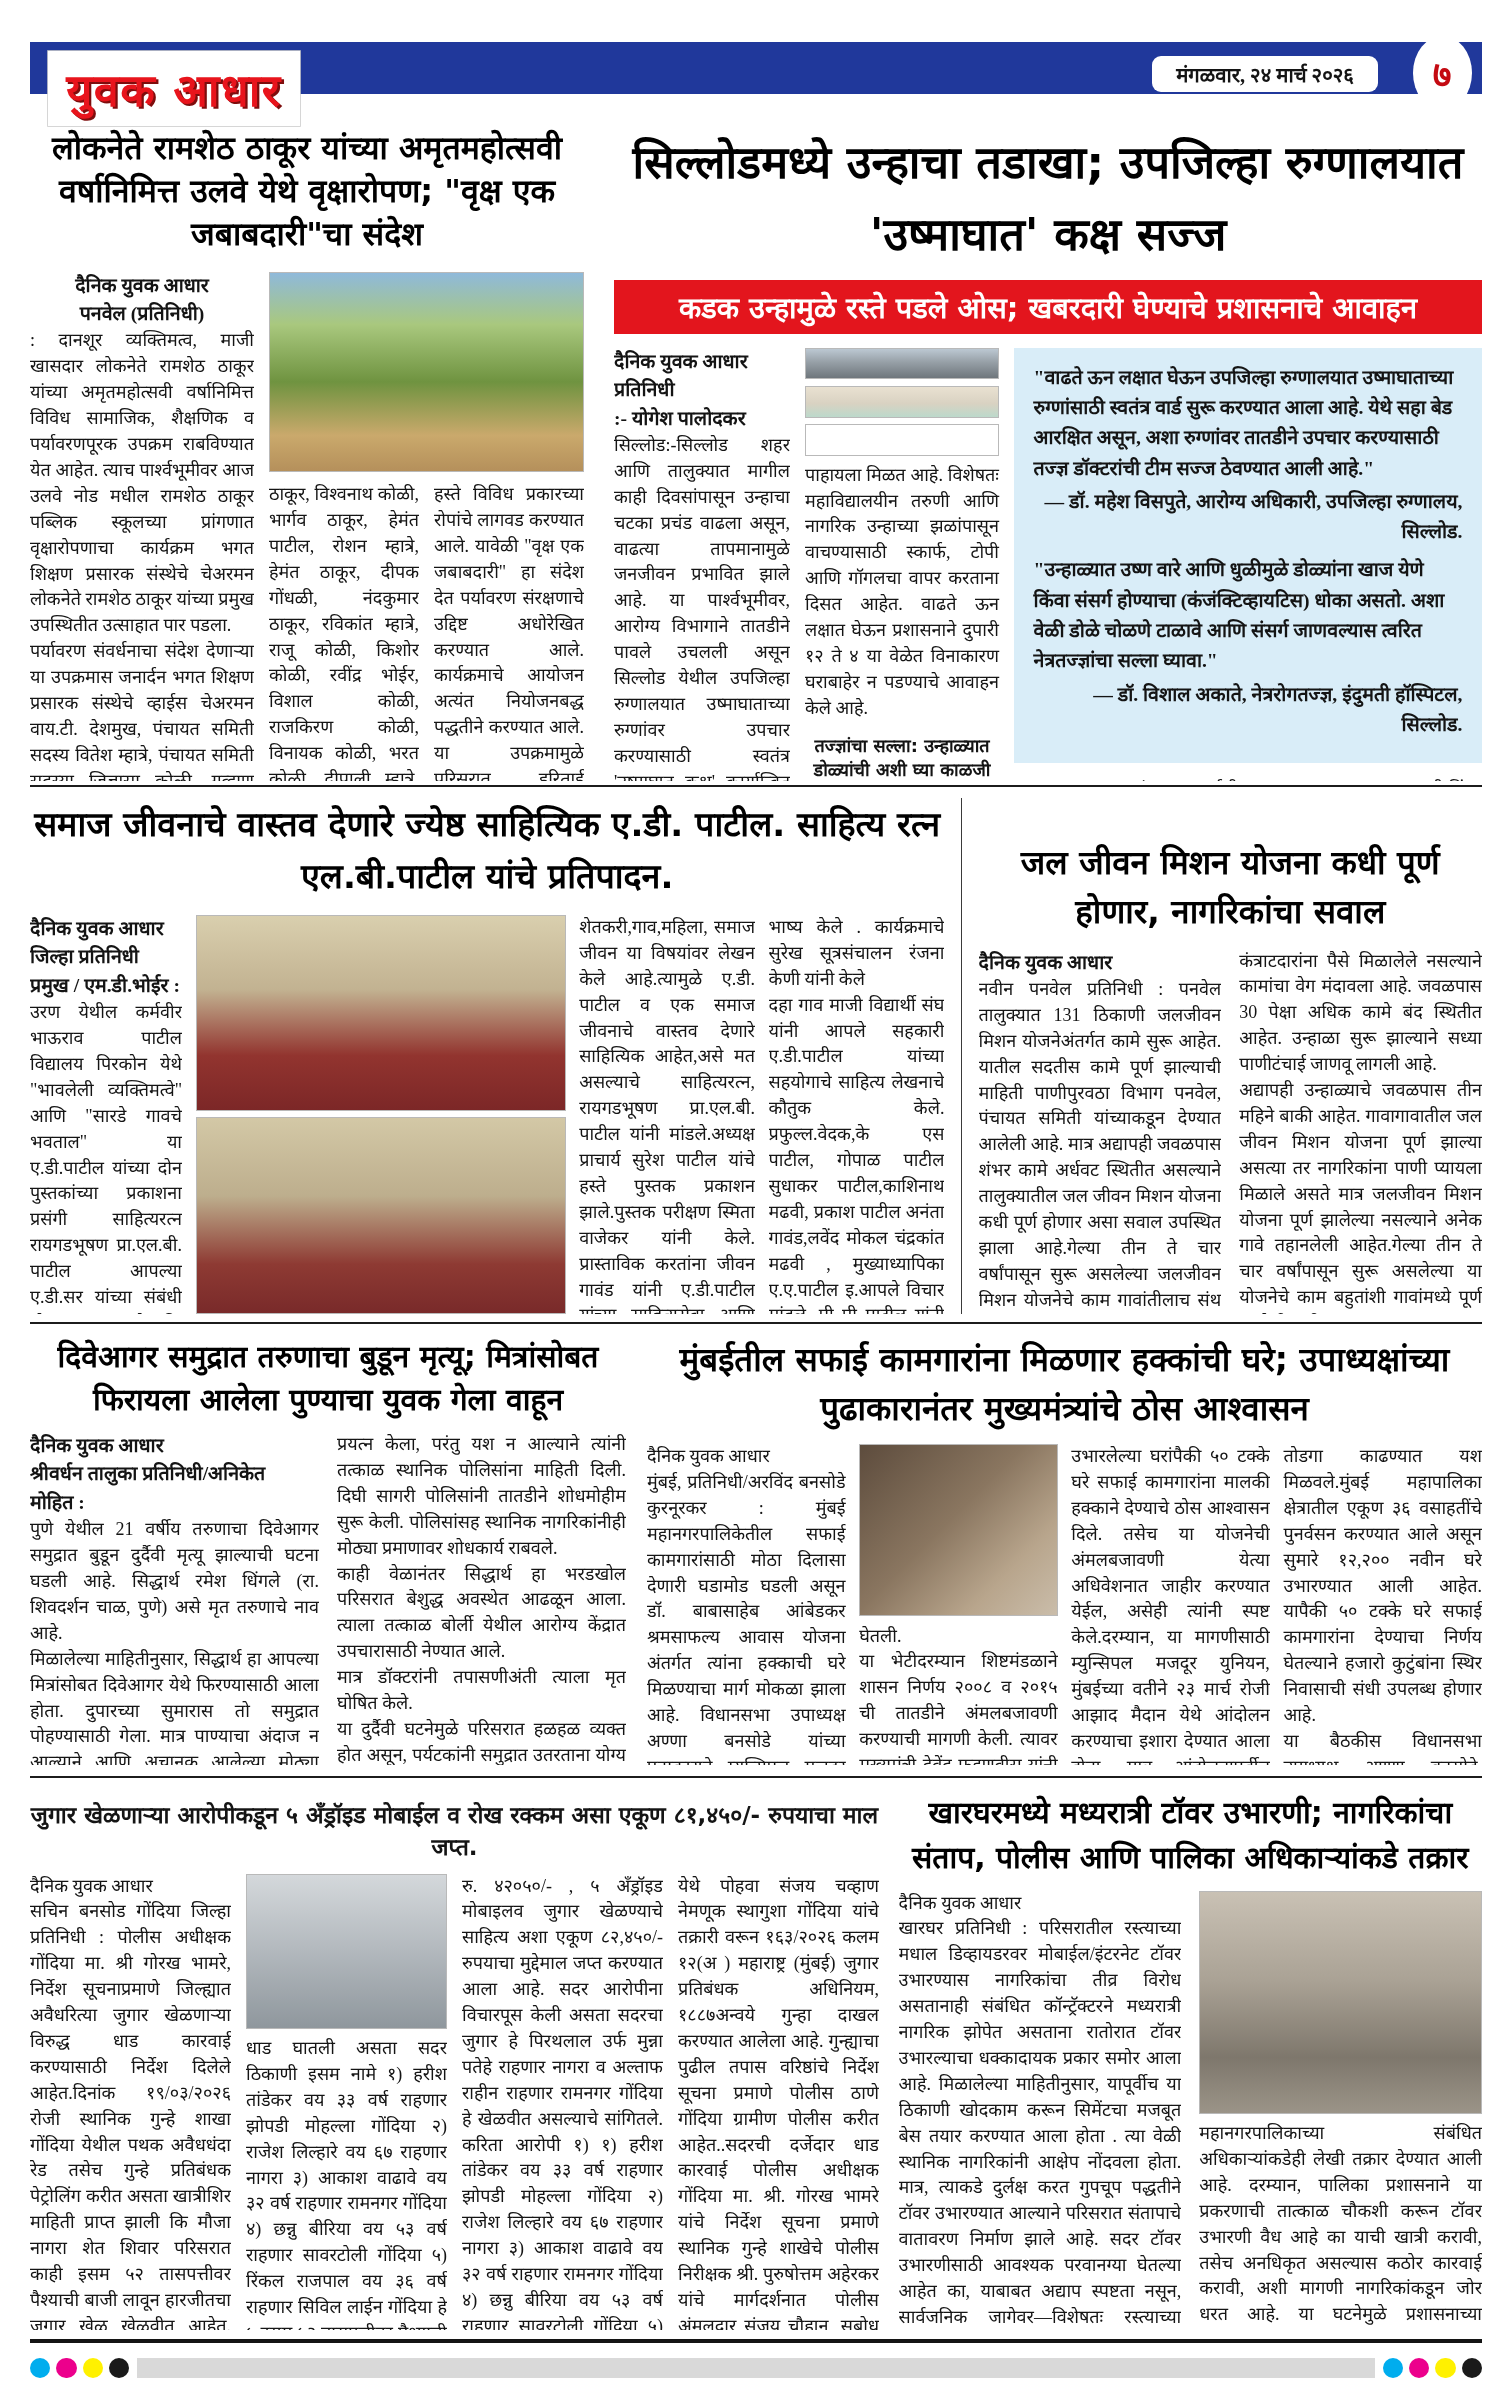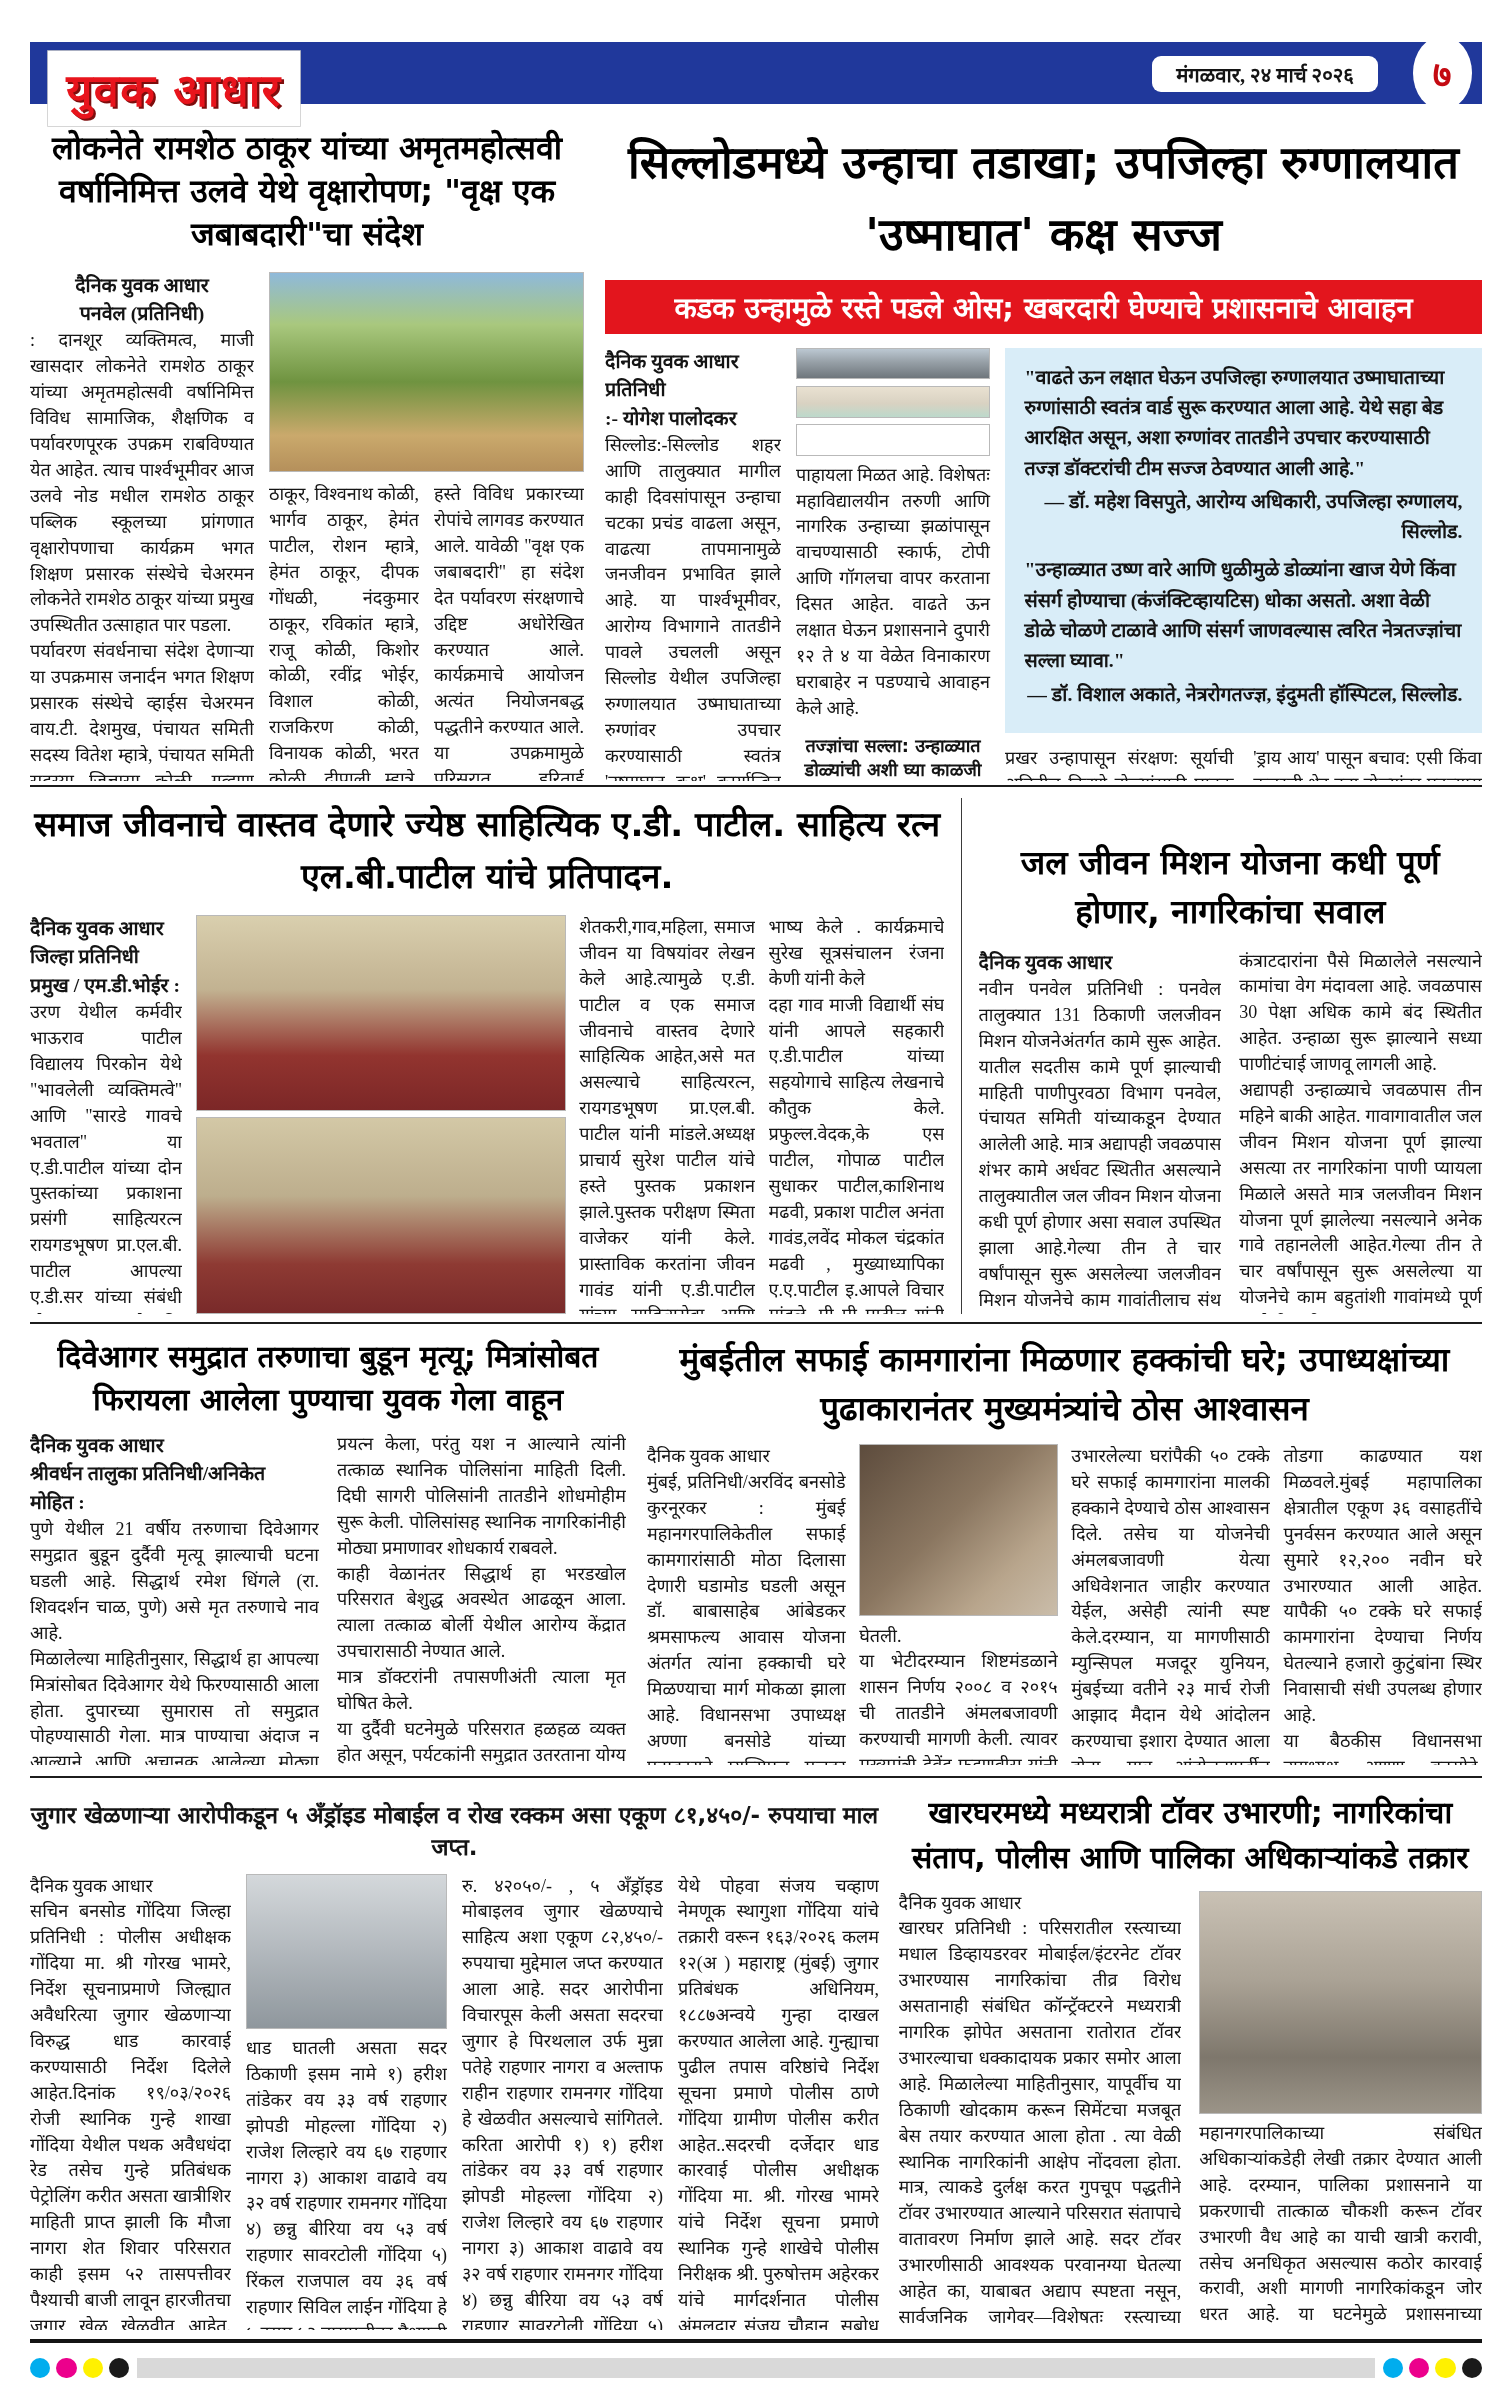--- a/index.html
+++ b/index.html
@@ -3,37 +3,37 @@
 <meta charset="utf-8">
 <style>
   * { margin:0; padding:0; box-sizing:border-box; }
   html,body { background:#e8e8e8; }
   .page {
     position:relative; width:1512px; height:2401px; margin:0 auto;
     background:#ffffff; font-family:"Liberation Serif", serif; color:#141414;
     overflow:hidden;
   }
   
-  .masthead { position:absolute; top:42px; left:30px; width:1452px; height:62px; background:#20389b; }
+  .masthead { position:absolute; top:42px; left:30px; width:1452px; height:52px; background:#20389b; }
   .logo-box { position:absolute; left:18px; top:9px; width:252px; height:75px; background:#fff; display:flex; align-items:center; justify-content:center; box-shadow:0 0 0 0.8px #ccc; }
   .logo-text { color:#e8141c; font-size:45px; font-weight:bold; font-family:"DejaVu Sans", sans-serif; text-shadow:2.3px 2.3px 0 #7e0d0d; letter-spacing:1.5px; white-space:nowrap; }
   .date-box { position:absolute; right:104px; top:13.6px; width:226px; height:36px; background:#fff; border-radius:9px; display:flex; align-items:center; justify-content:center; font-size:20.3px; font-weight:bold; }
   .page-circle { position:absolute; right:10.5px; top:-6px; width:59px; height:74px; background:#fff; border-radius:50%; display:flex; align-items:center; justify-content:center; }
   .page-num { color:#c40a12; font-size:36px; font-weight:bold; font-family:"DejaVu Sans", sans-serif; }
 
   
   .row { position:absolute; left:30px; width:1452px; display:flex; }
   .headline { font-family:"DejaVu Sans", sans-serif; font-weight:bold; text-align:center; color:#000; }
   .byline { font-weight:bold; font-size:19.6px; line-height:1.45; white-space:pre-line; }
   .btxt { font-size:18px; line-height:1.44; text-align:justify; white-space:pre-line; }
   .col { overflow:hidden; }
   .photo { width:100%; border:0.8px solid #b9b9b9; }
 
   
-  #row1 { top:127px; height:654px; gap:21px; }
+  #row1 { top:127px; height:654px; gap:30px; }
   .art-tree { width:554px; display:flex; flex-direction:column; overflow:hidden; }
   .art-tree .headline { font-size:32px; line-height:1.35; }
   .art-tree .body { display:flex; gap:15px; margin-top:15px; flex:1; overflow:hidden; }
   .art-tree .c1 { width:224px; }
   .art-tree .c1 .byline { text-align:center; }
   .art-tree .rightcol { flex:1; display:flex; flex-direction:column; gap:10.5px; overflow:hidden; }
   .photo-tree { height:200px; background:linear-gradient(180deg,#8fb9da 0%,#a9c87e 26%,#6f9340 55%,#caa96c 82%,#b5905b 100%); }
   .art-tree .cols23 { display:flex; gap:15px; flex:1; overflow:hidden; }
   .art-tree .cols23 .col { flex:1; }
 

